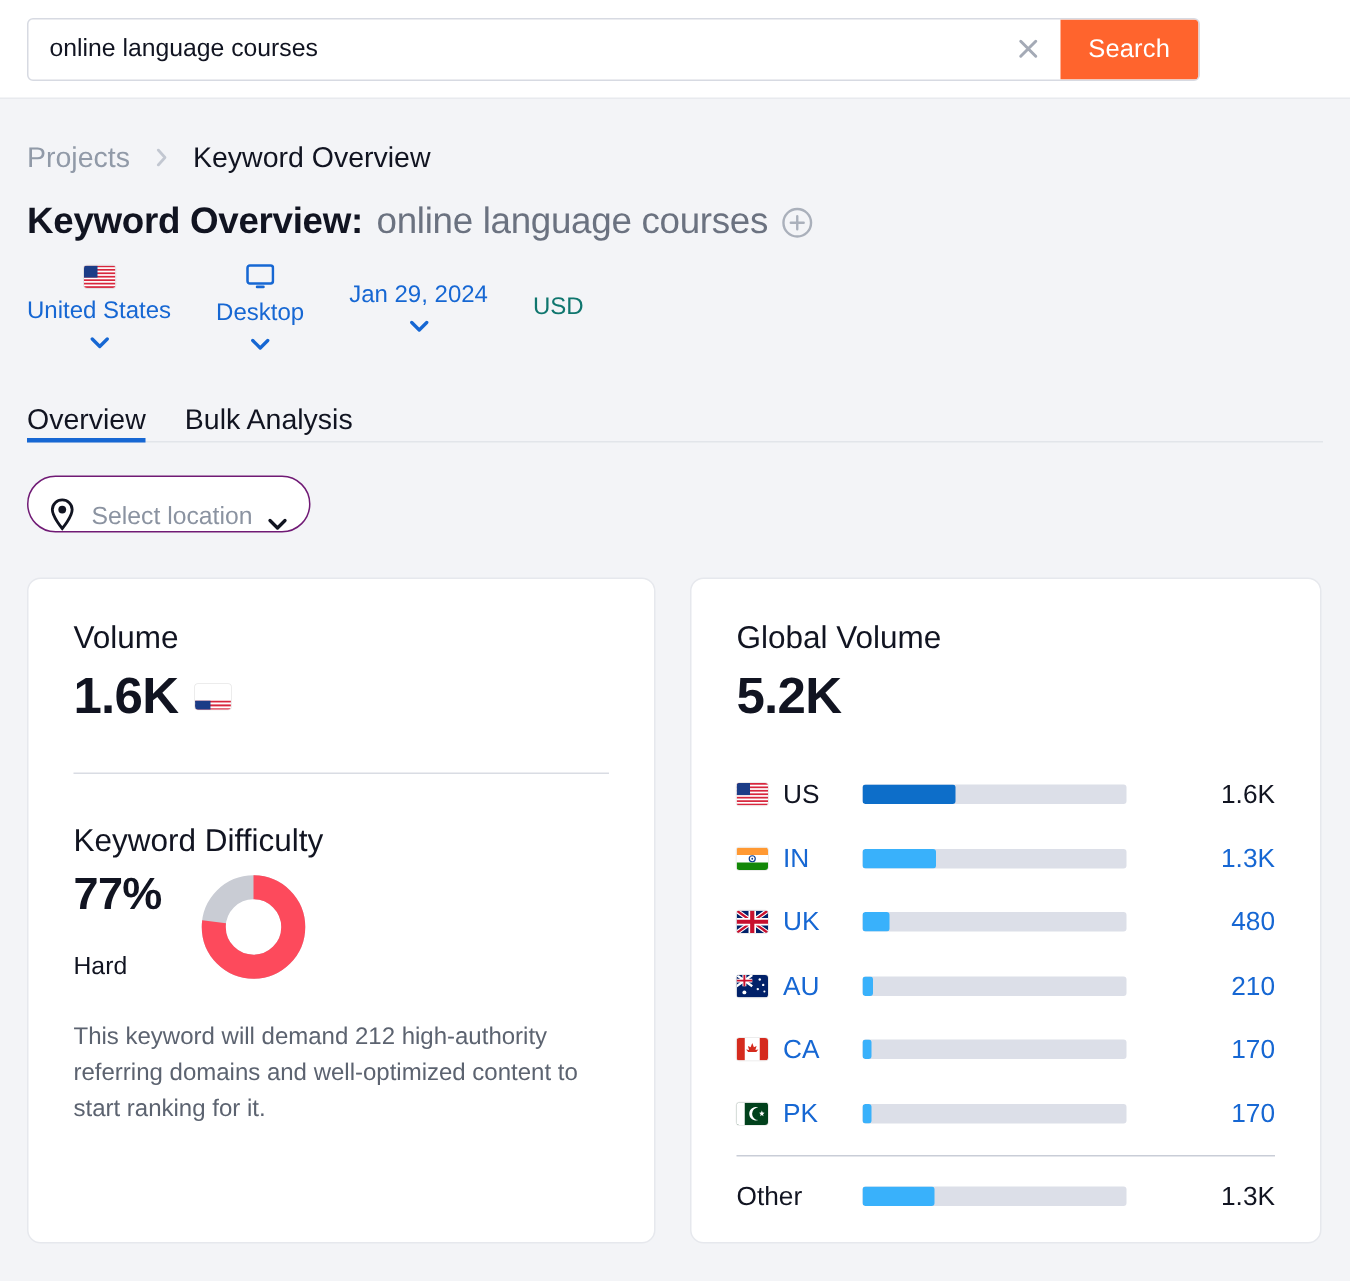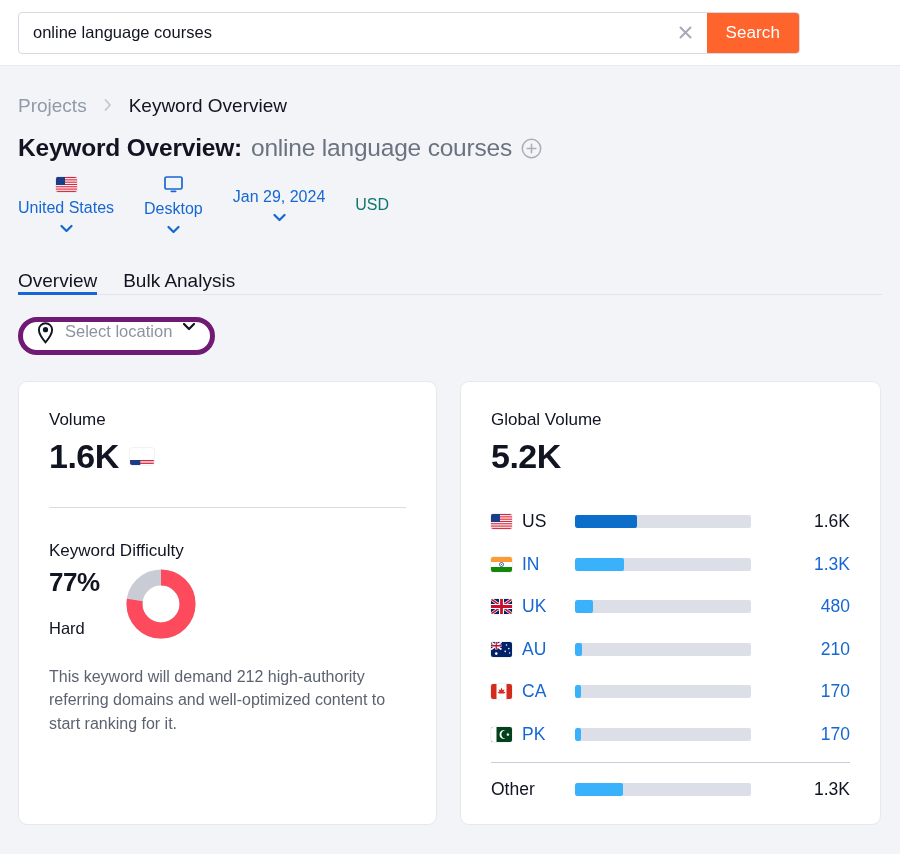--- a/index.html
+++ b/index.html
@@ -142,25 +142,25 @@
     cursor: pointer;
     border-bottom: 3px solid transparent;
     margin-bottom: -1px;
   }
   .tab.active { border-bottom-color: #1667d3; }
 
   
   .loc-select {
     margin-top: 22px;
     display: inline-flex;
-    align-items: flex-start;
+    align-items: flex-end;
     gap: 10px;
     height: 38px;
     padding: 0 14px 0 13px;
-    border: 5px solid #701a75;
+    border: 1px solid #701a75;
     border-radius: 19px;
     background: #fff;
     cursor: pointer;
     box-sizing: border-box;
   }
   .loc-placeholder { font-size: 16.5px; color: #8b93a1; }
 
   
   .cards {
     display: flex;
@@ -169,38 +169,38 @@
   }
   .card {
     background: #fff;
     border: 1px solid #e6e8ed;
     border-radius: 9px;
     box-sizing: border-box;
   }
   .card-left { width: 419px; height: 444px; padding: 28px 30px 0 30px; }
   .card-right { width: 421px; height: 444px; padding: 28px 30px 0 30px; }
 
-  .metric-label { font-size: 17px; color: #111421; }
+  .metric-label { font-size: 21px; color: #111421; }
   .metric-value {
     font-size: 34px;
     font-weight: 700;
     color: #111421;
     letter-spacing: -.5px;
     margin-top: 9px;
     display: flex;
     align-items: center;
     gap: 11px;
     line-height: 1.05;
   }
   .divider { height: 1px; background: #d9dce3; margin: 32px 0 0 0; }
 
   .kd-block { margin-top: 33px; }
   .kd-main { display: flex; align-items: center; gap: 26px; margin-top: 8px; }
   .kd-numbers .kd-pct {
-    font-size: 26px; font-weight: 700; color:#111421; line-height: 1.06; letter-spacing:-.4px;
+    font-size: 30px; font-weight: 700; color:#111421; line-height: 1.06; letter-spacing:-.4px;
   }
   .kd-numbers .kd-word { font-size: 16.5px; color:#111421; margin-top: 23px; }
   .kd-desc {
     margin-top: 26px;
     font-size: 16px;
     line-height: 1.47;
     color: #5c6370;
     max-width: 345px;
   }
 

